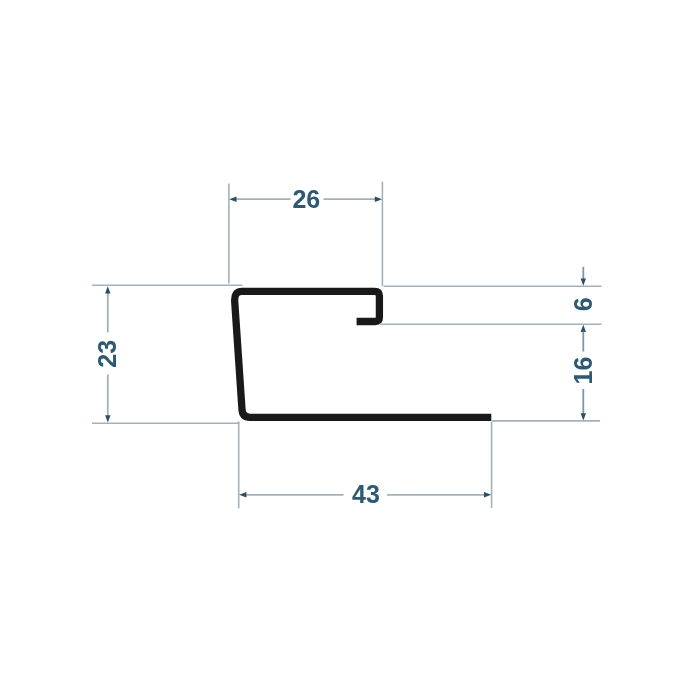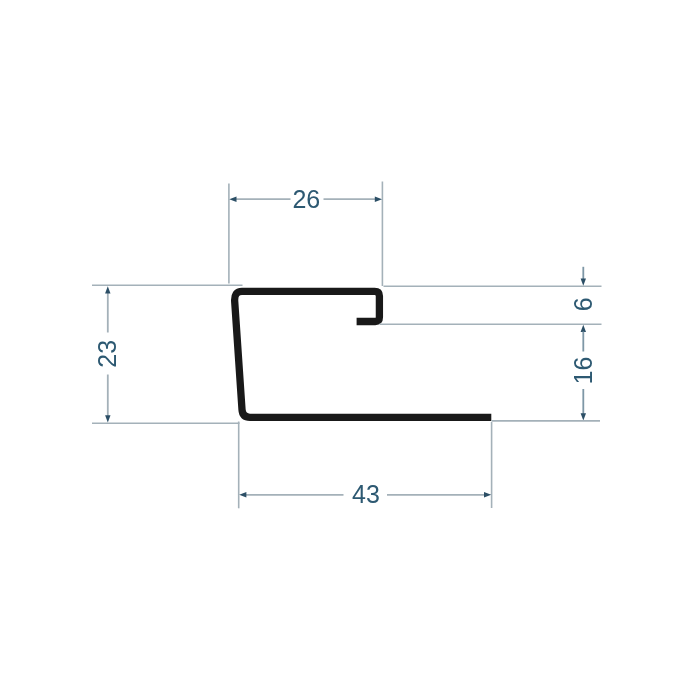--- a/index.html
+++ b/index.html
@@ -1,16 +1,16 @@
 <!DOCTYPE html>
 <html><head>
 <meta charset="utf-8">
 <style>
   html,body{margin:0;padding:0;background:#ffffff;}
-  .wrap{width:700px;height:700px;position:relative;background:#ffffff;overflow:hidden;}
+  .wrap{width:700px;height:700px;position:relative;background:#ffffff;overflow:hidden;font-weight:bold;}
   svg{display:block;}
   text{font-family:"Liberation Sans", sans-serif;fill:#2d5972;}
 </style>
 </head>
 <body>
 
 <div class="wrap">
 <svg width="700" height="700" viewBox="0 0 700 700">
 
   <rect x="0" y="0" width="700" height="700" fill="#ffffff"></rect>

